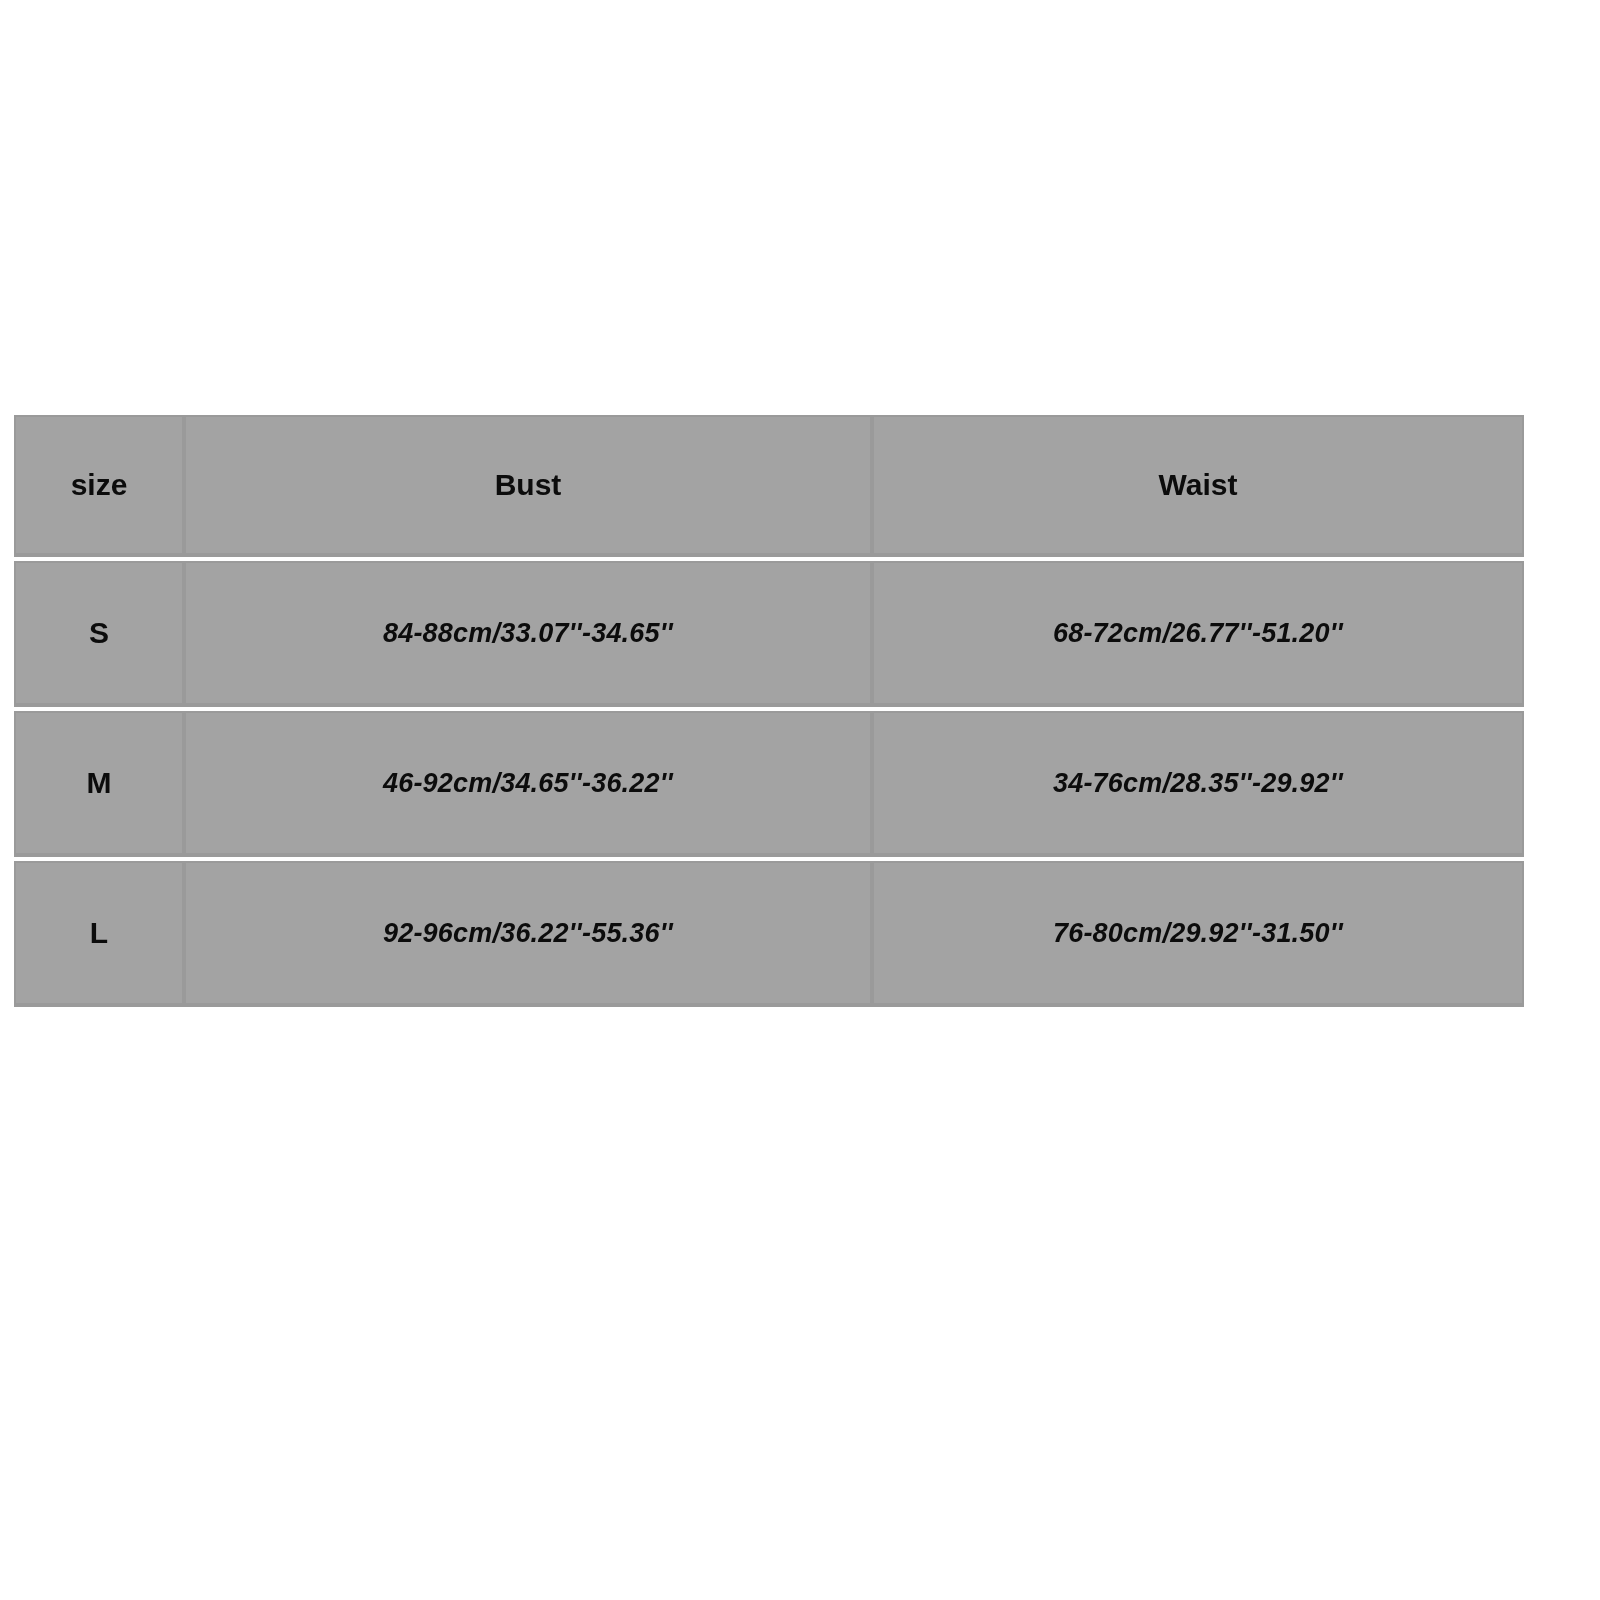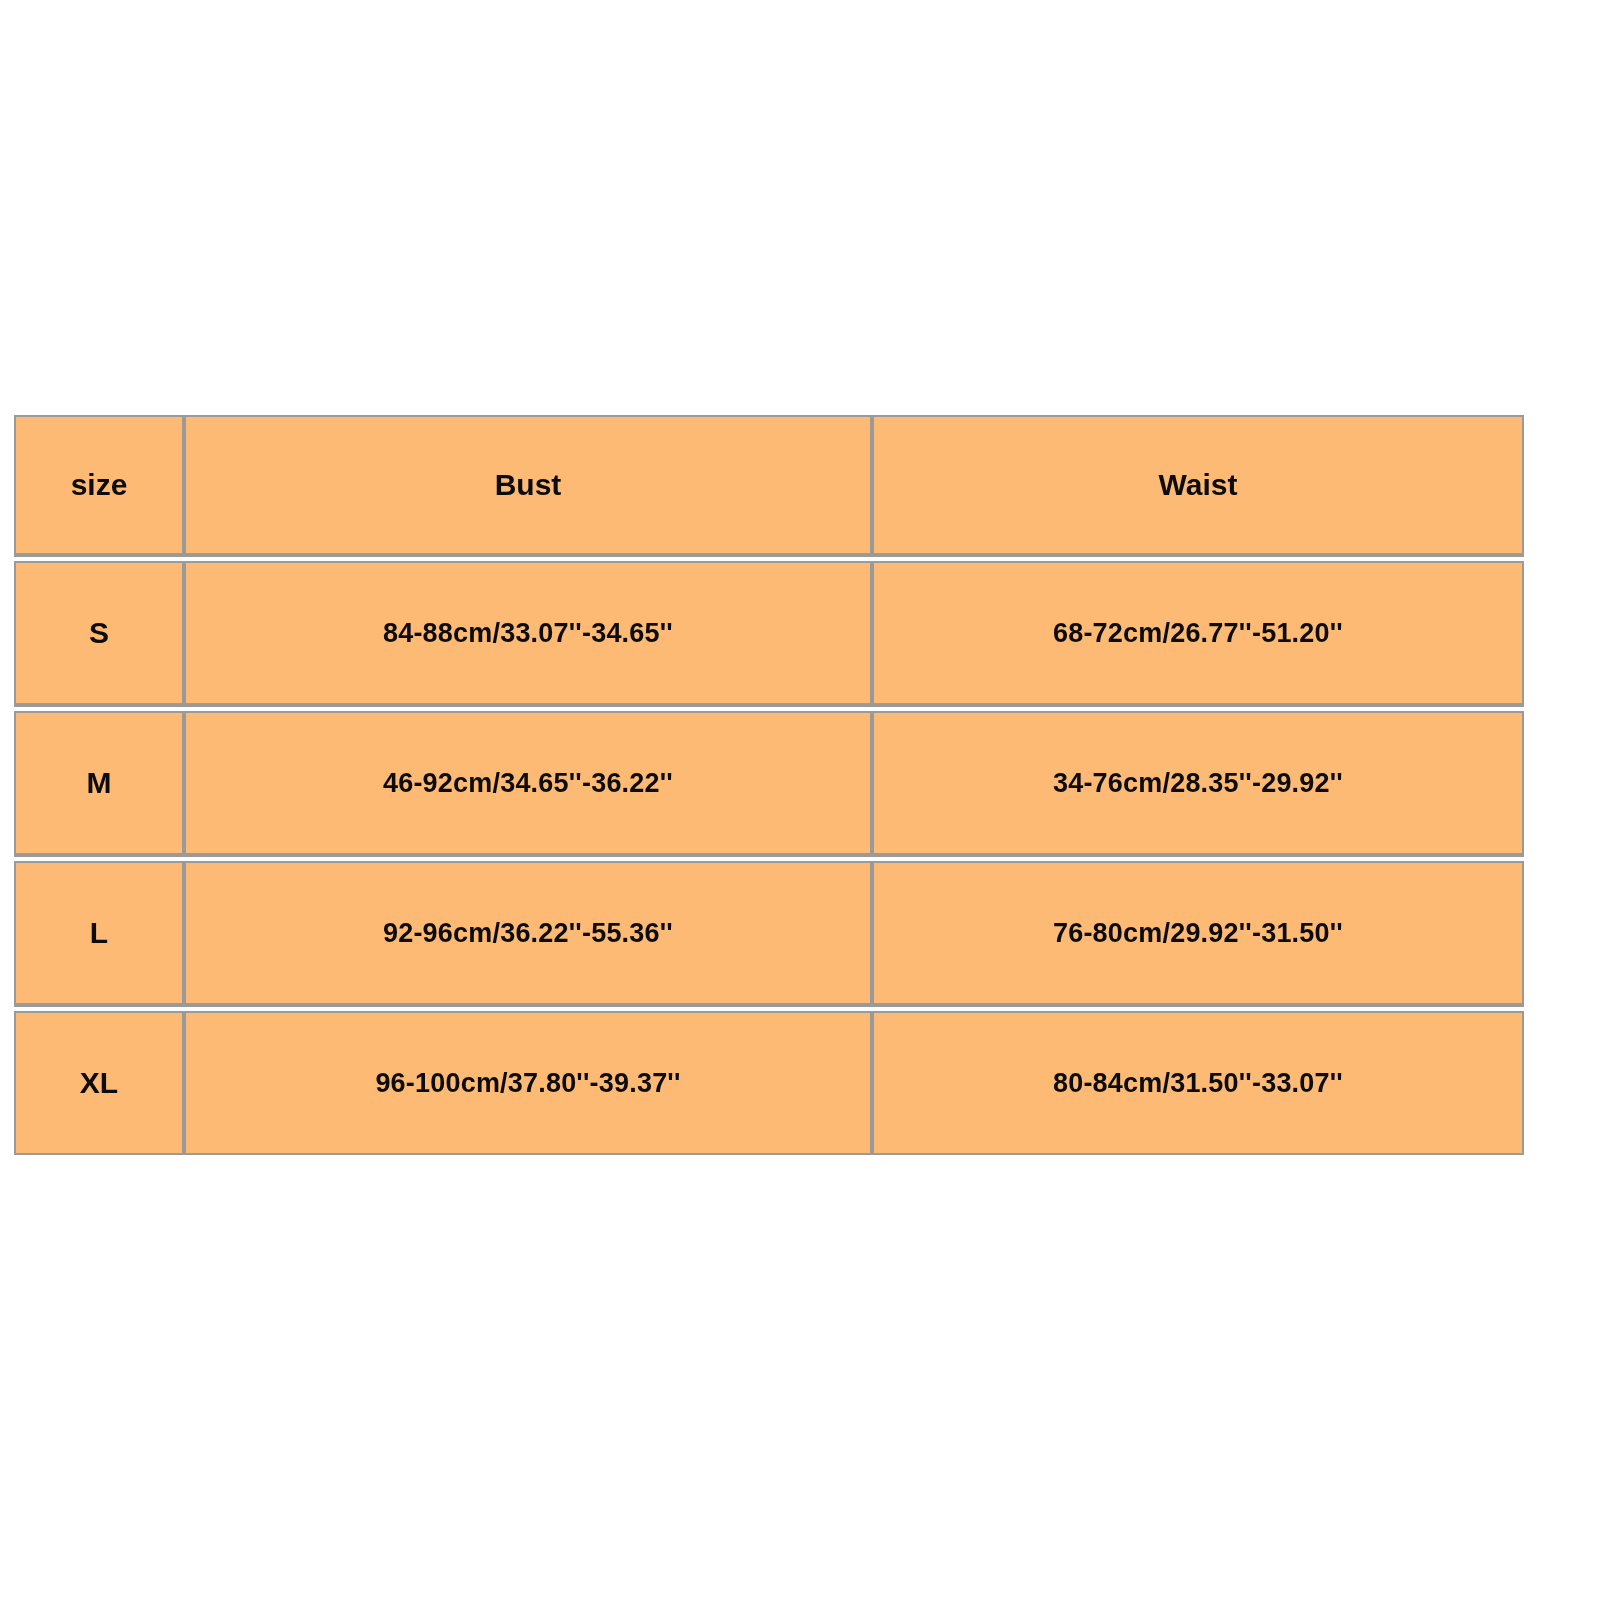--- a/index.html
+++ b/index.html
@@ -26,41 +26,41 @@
     left: 14px;
     top: 415px;
     width: 1502px;
     border-collapse: separate;
     border-spacing: 0;
     table-layout: fixed;
   }
   .size-table td,
   .size-table th {
     border: 2px solid #9a9a9a;
-    background: #fdba74;
+    background: #a3a3a3;
     text-align: center;
     vertical-align: middle;
     font-weight: bold;
     color: #0c0c0c;
     padding: 0;
   }
   
   .size-table tr + tr td,
   .size-table tr + tr th {
     border-top: 2px solid #9a9a9a;
   }
   .col-size { width: 166px; }
   .col-bust { width: 684px; }
   .col-waist { width: 648px; }
 
   .row-head td { height: 136px; font-size: 30px; }
   .row-body td { height: 140px; }
 
   .cell-size { font-size: 30px; }
-  .cell-val  { font-size: 27px; letter-spacing: 0.2px; }
+  .cell-val  { font-size: 27px; letter-spacing: 0.2px; font-style: italic; }
 
   .gaprow td {
     border: none;
     height: 4px;
     padding: 0;
     background: #ffffff;
   }
 </style>
 </head>
 <body>
@@ -98,21 +98,16 @@
 
       <tr class="row-body">
         <td class="col-size cell-size">L</td>
         <td class="col-bust cell-val">92-96cm/36.22''-55.36''</td>
         <td class="col-waist cell-val">76-80cm/29.92''-31.50''</td>
       </tr>
       <tr class="gaprow">
           <td colspan="3"></td>
         </tr>
 
-      <tr class="row-body">
-        <td class="col-size cell-size">XL</td>
-        <td class="col-bust cell-val">96-100cm/37.80''-39.37''</td>
-        <td class="col-waist cell-val">80-84cm/31.50''-33.07''</td>
-      </tr>
     </tbody>
   </table>
 
 </div>
 
 </body></html>

